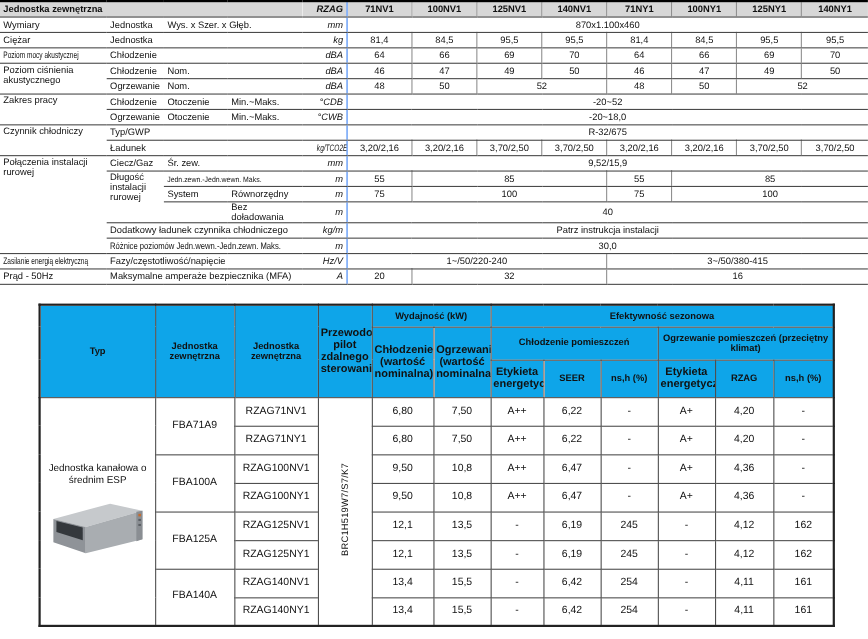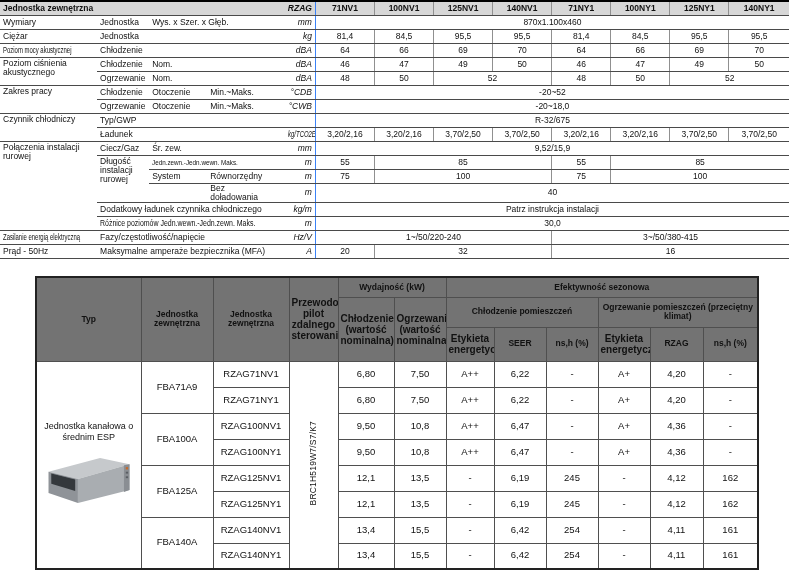--- a/index.html
+++ b/index.html
@@ -23,21 +23,21 @@
   .t1 .vt{vertical-align:top;padding-top:1px;margin-left:48px;}
   .cond .ct{transform:scaleX(.7);transform-origin:0 50%;white-space:nowrap;}
   .condr .ct{transform:scaleX(.7);transform-origin:100% 50%;white-space:nowrap;}
   .cond2 .ct{transform:scaleX(.82);transform-origin:0 50%;white-space:nowrap;}
   .sm .ct{font-size:7px;transform:scaleX(.9);transform-origin:0 50%;white-space:nowrap;}
 
   
   .t2{width:722px;font-size:9.5px;border:2px solid #222;}
   .t2 td{border:1px solid #4f4f4f;text-align:center;vertical-align:middle;
          padding:1px 2px;line-height:1.15;}
-  .t2 .hd{background:#737373;font-weight:bold;font-size:8.5px;line-height:1.1;}
+  .t2 .hd{background:#0ea5e9;font-weight:bold;font-size:8.5px;line-height:1.1;}
   .t2 .smh{font-size:10px;}
   .t2 tr:nth-child(1){height:20px;}
   .t2 tr:nth-child(2){height:30px;}
   .t2 tr:nth-child(3){height:34px;}
   .t2 tr:nth-child(n+4){height:26px;}
   .typcell{text-align:left;vertical-align:top;padding:4px 4px;}
   .typcell .typlabel{font-weight:normal;font-size:9px;line-height:1.2;}
   .typcell svg{display:block;margin:8px auto 0;}
   .vert .ct{writing-mode:vertical-rl;transform:rotate(180deg);
             font-size:8.5px;letter-spacing:.2px;white-space:nowrap;}

